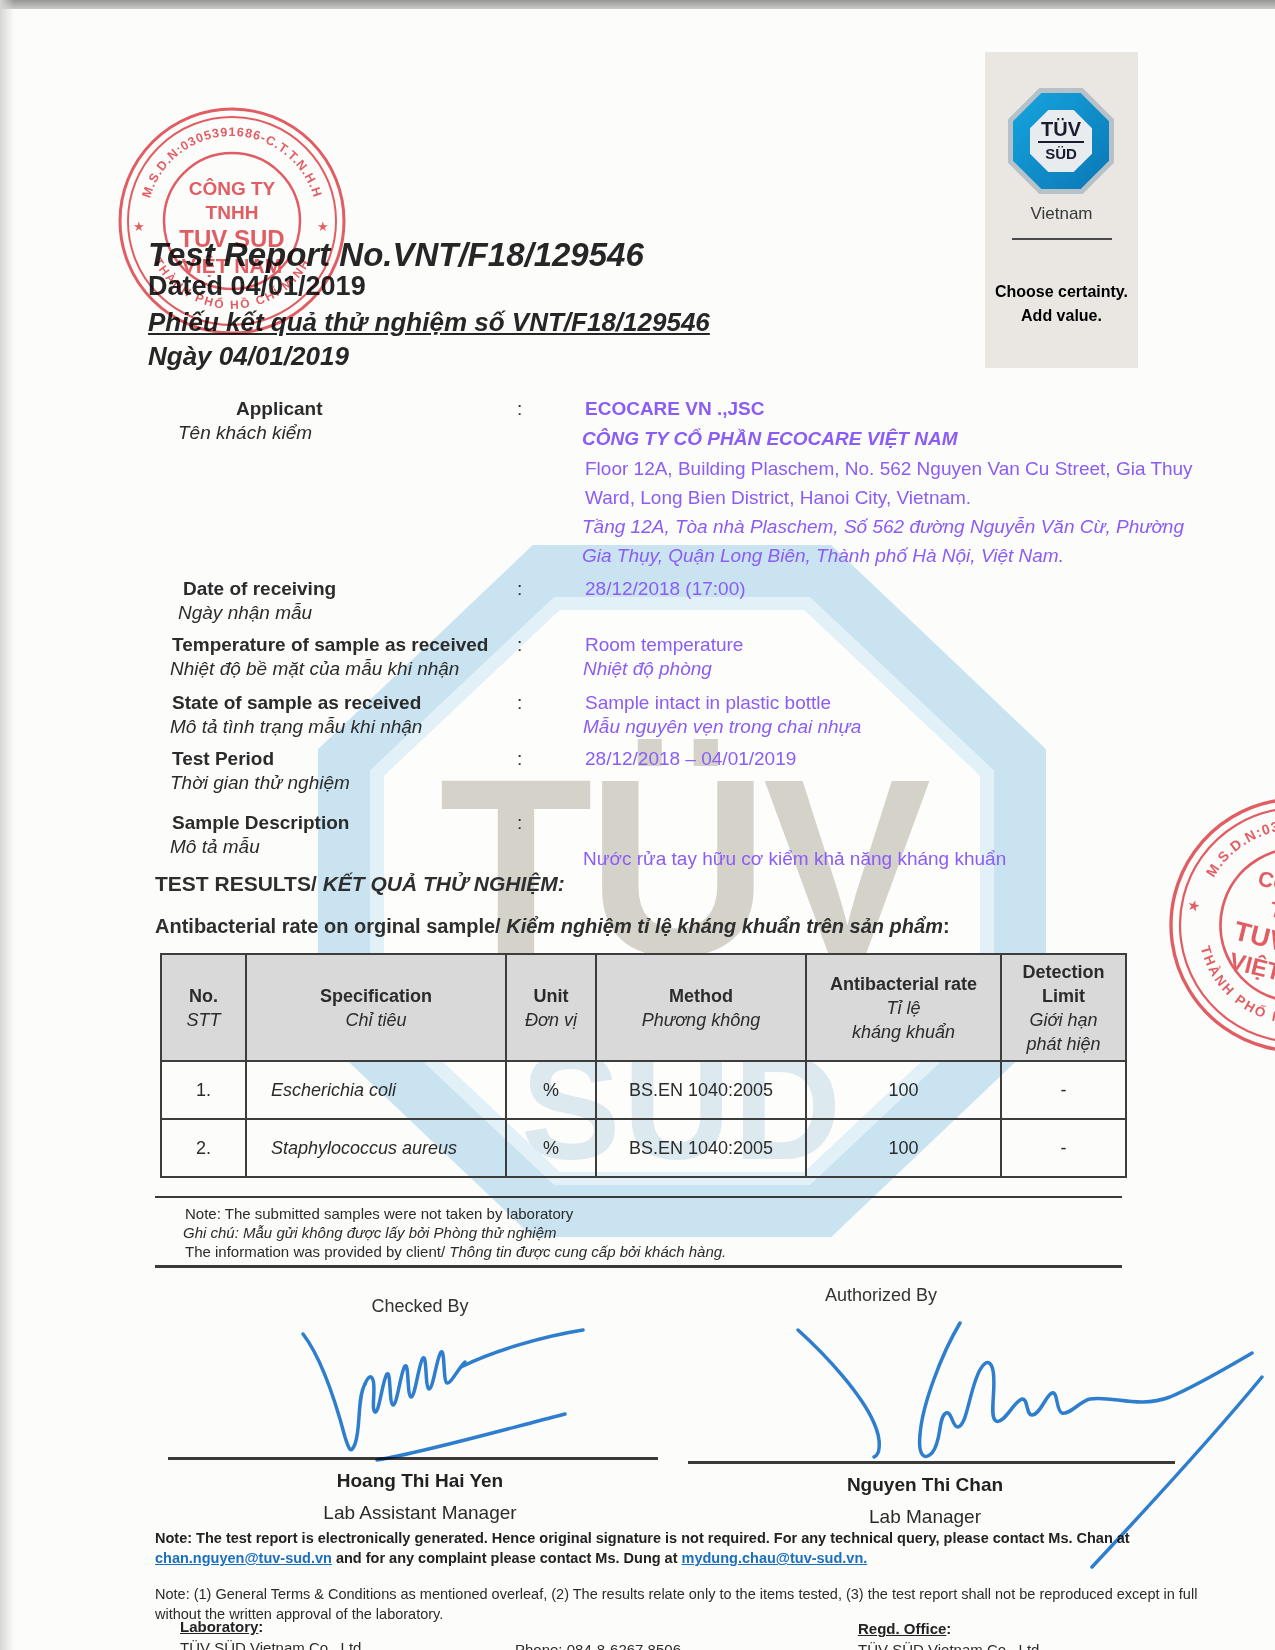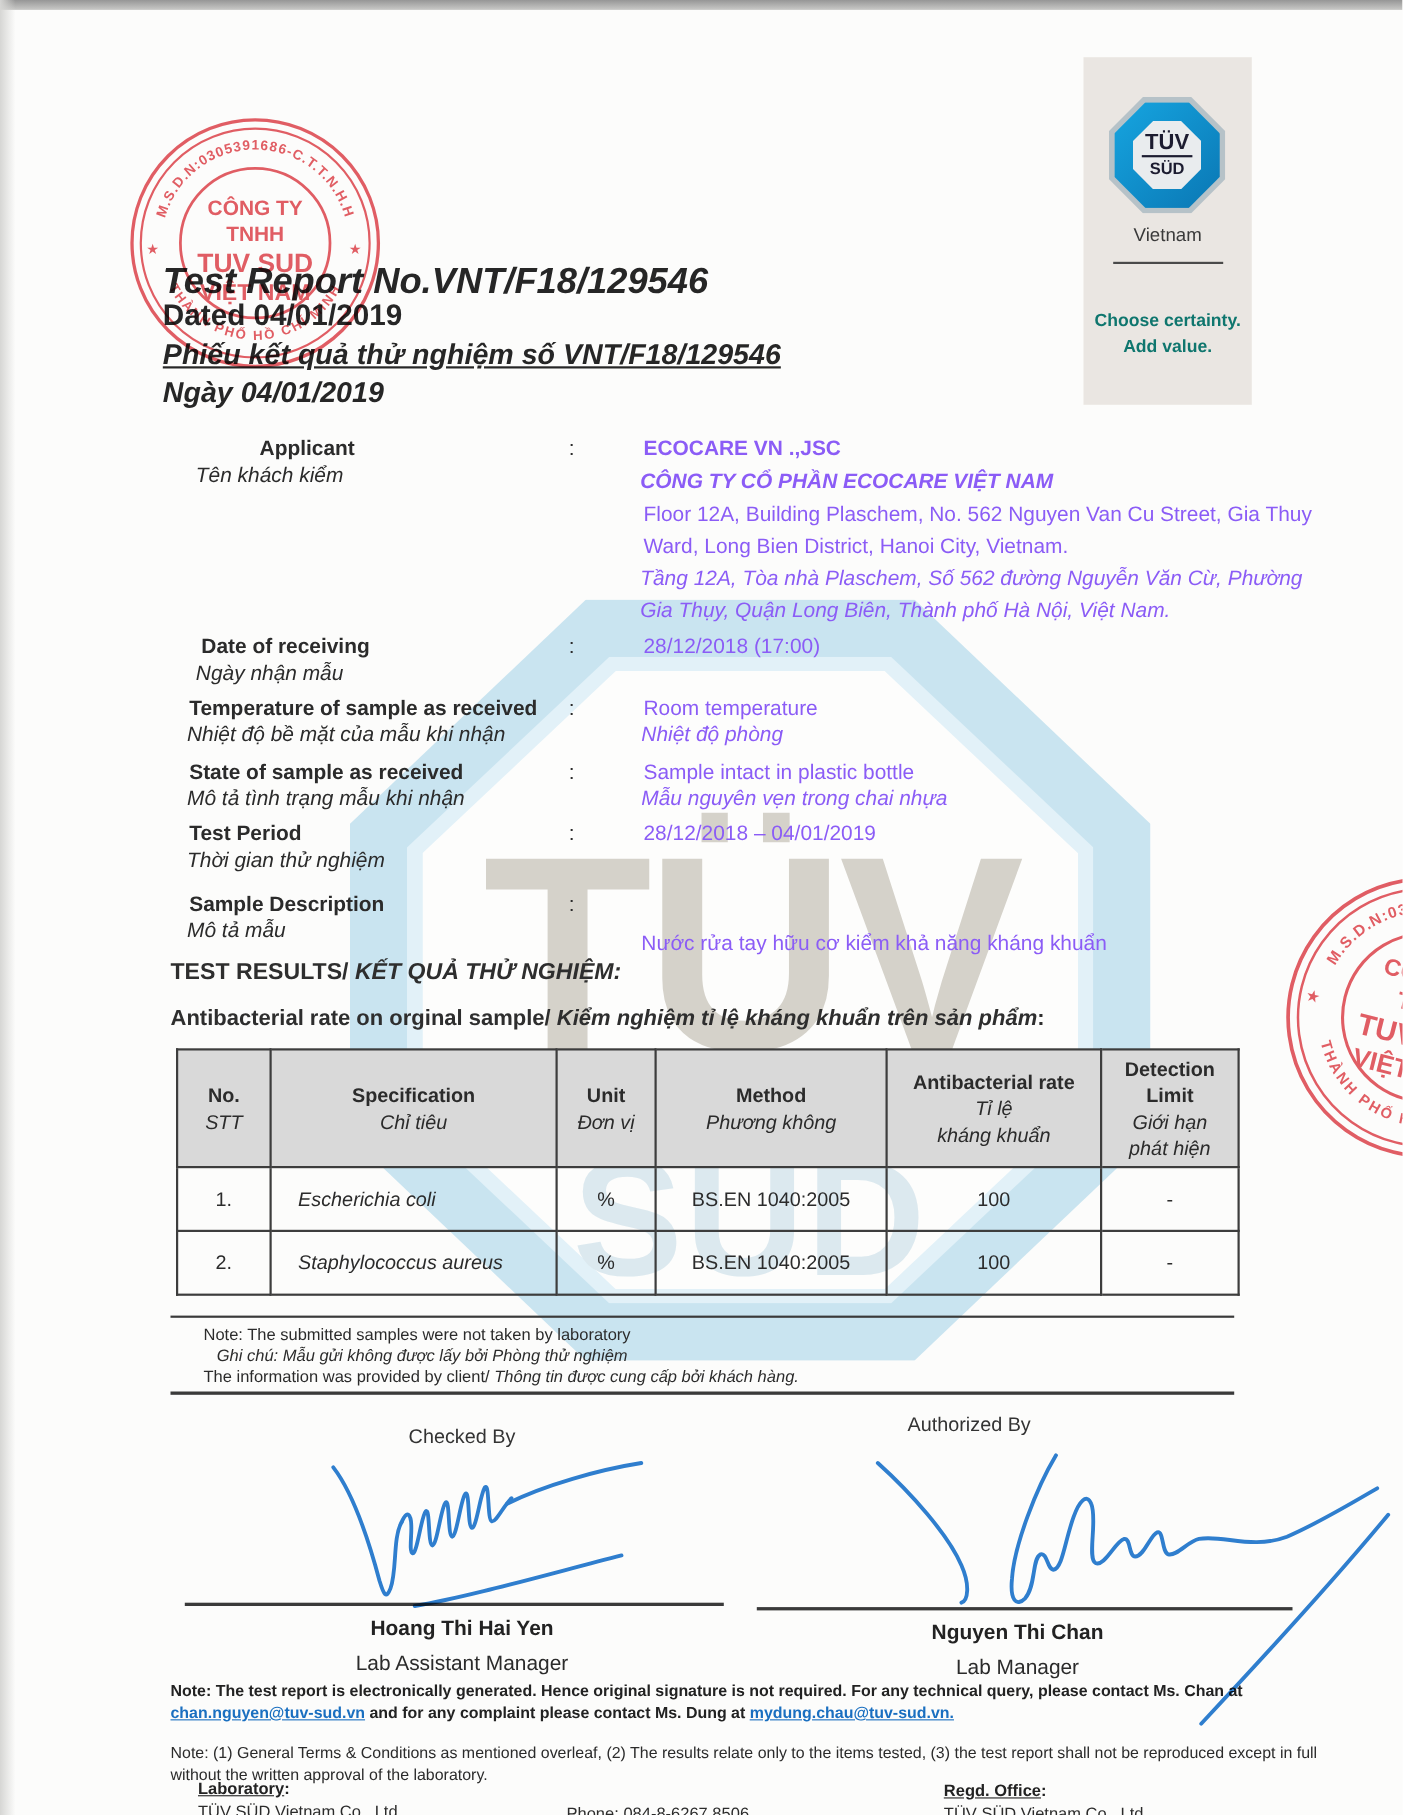--- a/index.html
+++ b/index.html
@@ -25,21 +25,21 @@
   
   .logo-panel{left:985px;top:52px;width:153px;height:316px;background:#eae6e2;z-index:2;}
   .lg-oct1{left:23px;top:36px;width:106px;height:106px;background:#b6c2c8;}
   .lg-oct2{left:28px;top:41px;width:96px;height:96px;background:linear-gradient(135deg,#16a5e0,#0a77b4);}
   .lg-oct3{left:45px;top:58px;width:62px;height:62px;background:#e9ecee;}
   .lg-tuv{left:45px;top:66px;width:62px;text-align:center;font-size:20px;font-weight:bold;color:#1c1c30;letter-spacing:0;}
   .lg-rule{left:53px;top:89px;width:46px;height:2px;background:#1c1c30;}
   .lg-sud{left:45px;top:93px;width:62px;text-align:center;font-size:15px;font-weight:bold;color:#1c1c30;}
   .lg-region{left:0;top:152px;width:153px;text-align:center;font-size:17px;color:#3a3a3a;}
   .lg-div{left:27px;top:186px;width:100px;height:2px;background:#4a4a4a;}
-  .lg-tag{left:0;top:228px;width:153px;text-align:center;font-size:16px;font-weight:bold;color:#0f766e;line-height:24px;}
+  .lg-tag{left:0;top:228px;width:153px;text-align:center;font-size:16px;font-weight:bold;color:#000000;line-height:24px;}
   
   .title1{left:148px;top:236px;font-size:33px;font-weight:bold;color:#262626;z-index:3;font-style:italic;}
   .title2{left:148px;top:271px;font-size:27px;font-weight:bold;color:#262626;z-index:3;}
   .title3{left:148px;top:307px;font-size:26px;font-weight:bold;font-style:italic;color:#262626;z-index:3;text-decoration:underline;}
   .title4{left:148px;top:341px;font-size:26px;font-weight:bold;font-style:italic;color:#262626;z-index:3;}
   
   .stamp{z-index:4;mix-blend-mode:multiply;opacity:.88;}
   .stamp svg text{fill:#e0484f;}
   
   .lbl{font-size:19px;font-weight:bold;color:#2b2b2b;z-index:1;}
@@ -249,21 +249,21 @@
     <td>%</td>
     <td>BS.EN 1040:2005</td>
     <td>100</td>
     <td>-</td>
   </tr>
 </tbody>
   </table>
 
 <div class="abs rule" style="left:155px;top:1196px;width:967px;height:2px;"></div>
 <div class="abs nb" style="left:185px;top:1205px;">Note: The submitted samples were not taken by laboratory</div>
-<div class="abs nb i" style="left:197px;top:1224px;">Ghi chú: Mẫu gửi không được lấy bởi Phòng thử nghiệm</div>
+<div class="abs nb i" style="left:183px;top:1224px;">Ghi chú: Mẫu gửi không được lấy bởi Phòng thử nghiệm</div>
 <div class="abs nb" style="left:185px;top:1243px;"><span>The information was provided by client/ </span><span class="i">Thông tin được cung cấp bởi khách hàng.</span></div>
 <div class="abs rule" style="left:155px;top:1265px;width:967px;height:3px;"></div>
 
 <div class="abs sig-label" style="left:320px;top:1296px;width:200px;text-align:center;">Checked By</div>
 <div class="abs sig-label" style="left:825px;top:1285px;width:200px;text-align:left;">Authorized By</div>
 
 <div class="abs sig" style="left:265px;top:1312px;">
   <svg width="330" height="155" viewBox="0 0 330 155">
     <path d="M 38 22 C 58 48, 72 95, 80 125 C 84 138, 86 142, 90 132 C 96 116, 92 86, 100 72"></path>
     <path d="M 100 72 C 103 65, 106 62, 108 68 C 111 76, 106 98, 110 100 C 114 102, 118 66, 122 62 C 126 58, 124 92, 128 93 C 132 94, 136 58, 140 54 C 144 50, 142 84, 146 85 C 150 86, 154 50, 158 46 C 162 42, 160 76, 164 77 C 168 78, 172 44, 176 40 C 180 36, 178 70, 182 71 C 186 72, 192 58, 200 50"></path>

